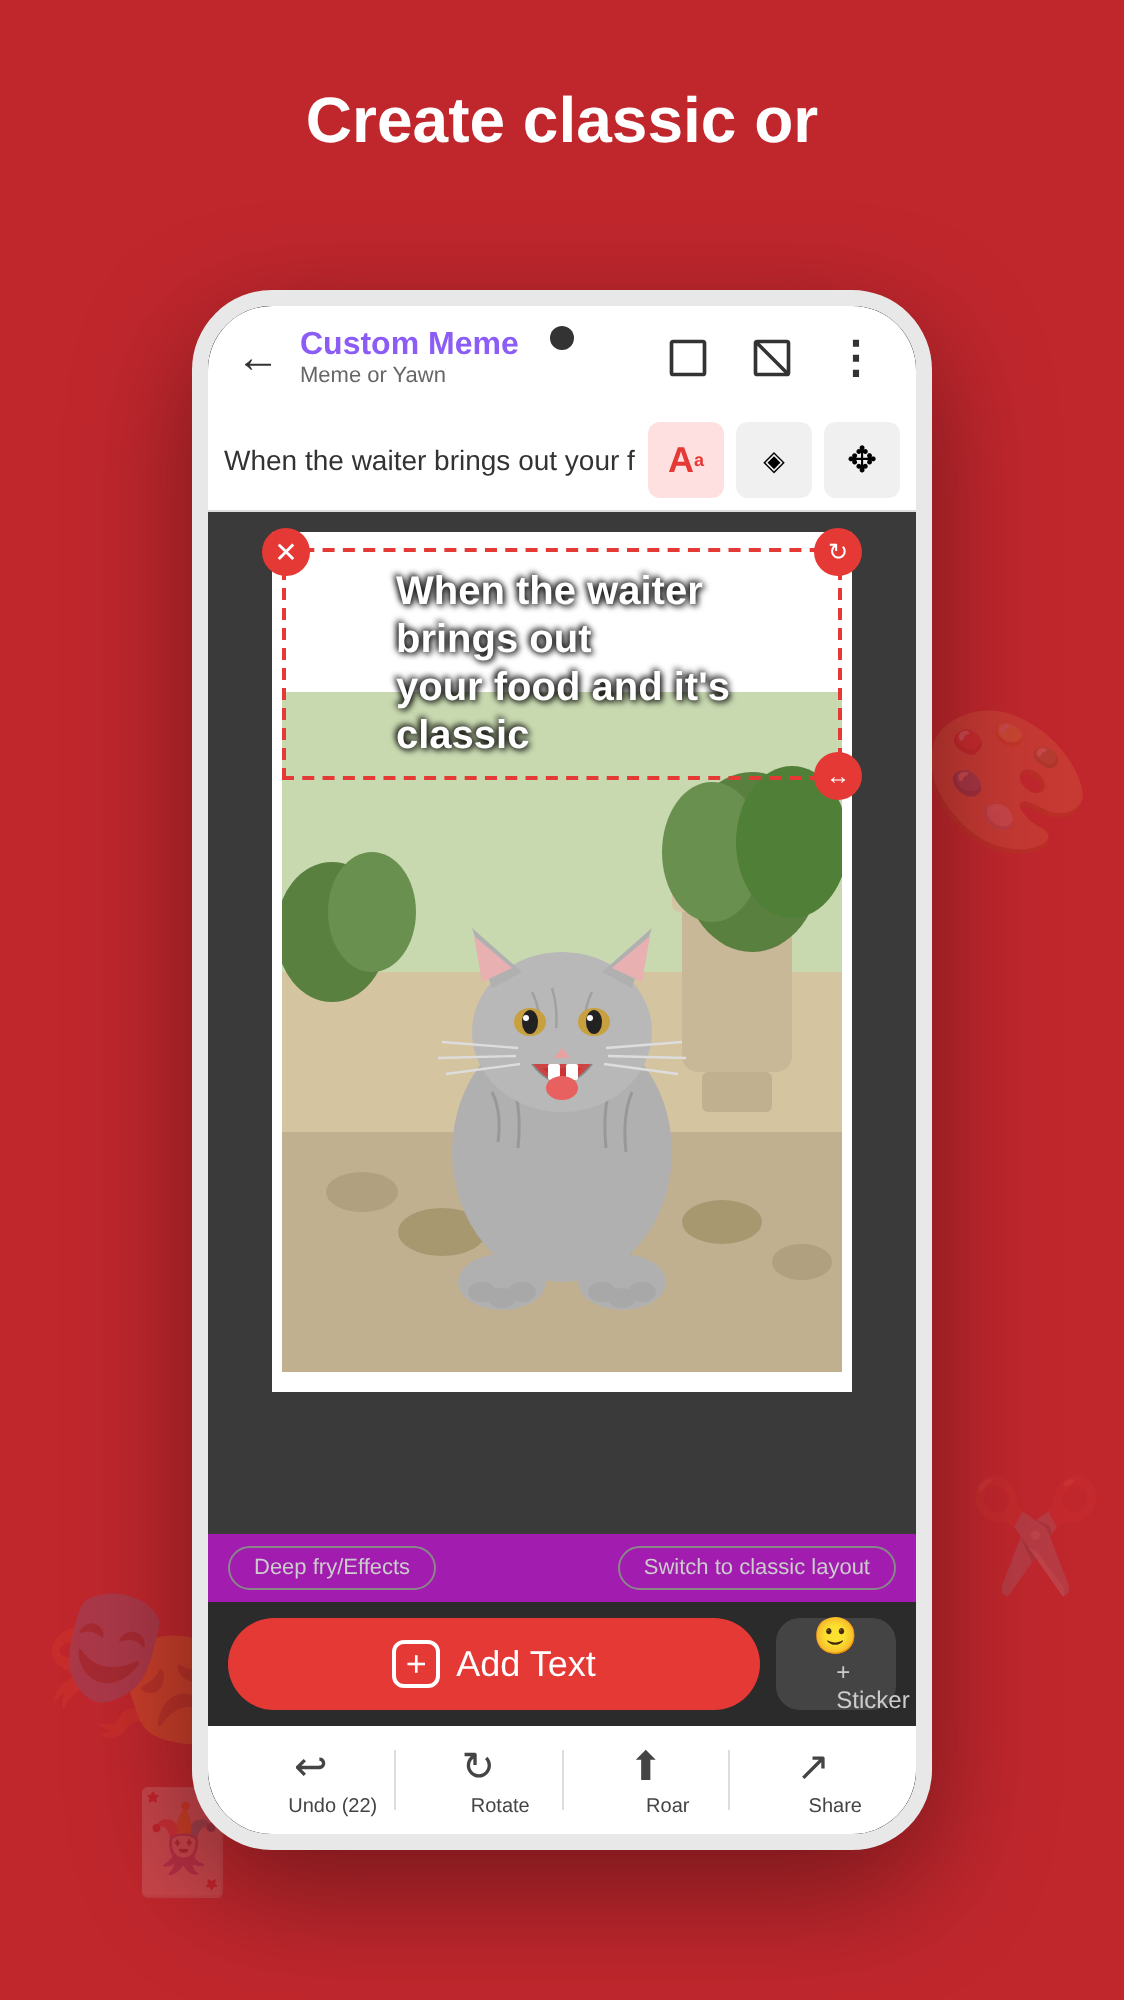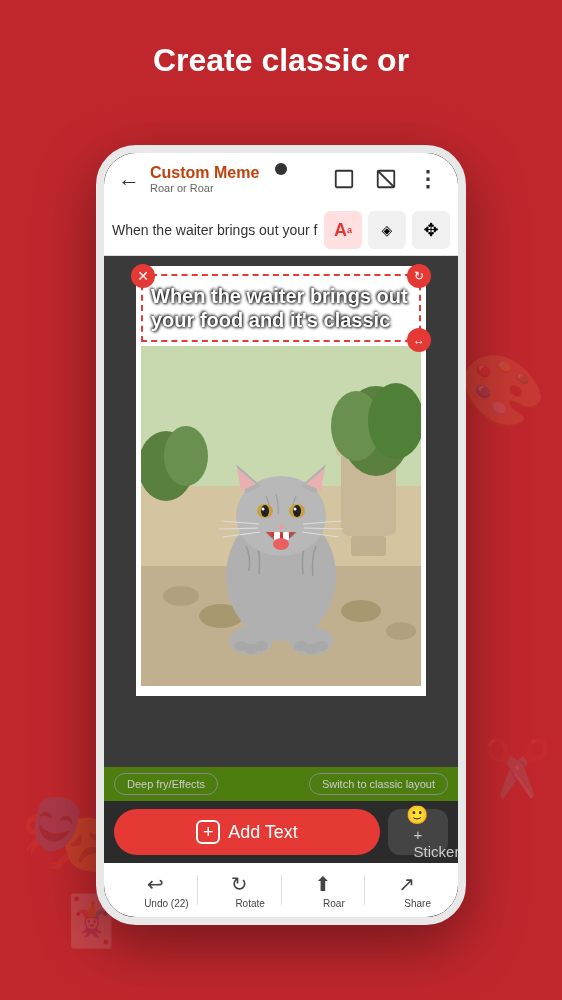--- a/index.html
+++ b/index.html
@@ -86,21 +86,21 @@
       cursor: pointer;
       display: flex;
       align-items: center;
     }
     .topbar-title-group {
       flex: 1;
     }
     .topbar-title {
       font-size: 16px;
       font-weight: 700;
-      color: #c2410c;
+      color: #8b5cf6;
     }
     .topbar-subtitle {
       font-size: 11px;
       color: #666;
     }
     .topbar-icons {
       display: flex;
       gap: 10px;
       align-items: center;
     }
@@ -176,20 +176,21 @@
       border: 2px dashed #e53935;
       padding: 8px;
       z-index: 5;
     }
     .text-box-content {
       font-size: 20px;
       font-weight: 700;
       color: #fff;
       text-shadow: 1px 1px 3px #000, -1px -1px 3px #000;
       line-height: 1.2;
+      margin-left: 47px;
     }
     .text-box-close {
       position: absolute;
       top: -12px;
       left: -12px;
       width: 24px;
       height: 24px;
       background: #e53935;
       border-radius: 50%;
       display: flex;
@@ -249,21 +250,21 @@
       width: 100%;
       height: 100%;
     }
 
     
     .bottom-actions {
       padding: 6px 10px;
       display: flex;
       justify-content: space-between;
       align-items: flex-start;
-      background: #4d7c0f;
+      background: #a21caf;
     }
     .bottom-action-pill {
       background: transparent;
       border: 1px solid #888;
       border-radius: 20px;
       padding: 4px 12px;
       color: #ccc;
       font-size: 11px;
       cursor: pointer;
     }
@@ -312,21 +313,21 @@
       flex-direction: column;
       align-items: center;
       justify-content: center;
       cursor: pointer;
     }
     .sticker-btn-icon {
       font-size: 18px;
     }
     .sticker-btn-label {
       color: #ccc;
-      font-size: 15px;
+      font-size: 12px;
       margin-left: 37px;
     }
 
     
     .bottom-nav {
       background: #fff;
       display: flex;
       align-items: center;
       height: 54px;
       padding: 0 10px;
@@ -371,21 +372,21 @@
 
 <div class="phone-shell">
   <div class="phone-notch"></div>
 
   <div class="app-content">
 
     <div class="app-topbar">
       <div class="topbar-back">←</div>
       <div class="topbar-title-group">
         <div class="topbar-title">Custom Meme</div>
-        <div class="topbar-subtitle">Roar or Roar</div>
+        <div class="topbar-subtitle">Meme or Yawn</div>
       </div>
       <div class="topbar-icons">
         <div class="topbar-icon-btn">
           <svg viewBox="0 0 24 24" fill="none" stroke="#333" stroke-width="2">
             <rect x="3" y="3" width="18" height="18" rx="1"></rect>
           </svg>
         </div>
         <div class="topbar-icon-btn">
           <svg viewBox="0 0 24 24" fill="none" stroke="#333" stroke-width="2">
             <line x1="3" y1="3" x2="21" y2="21"></line>

